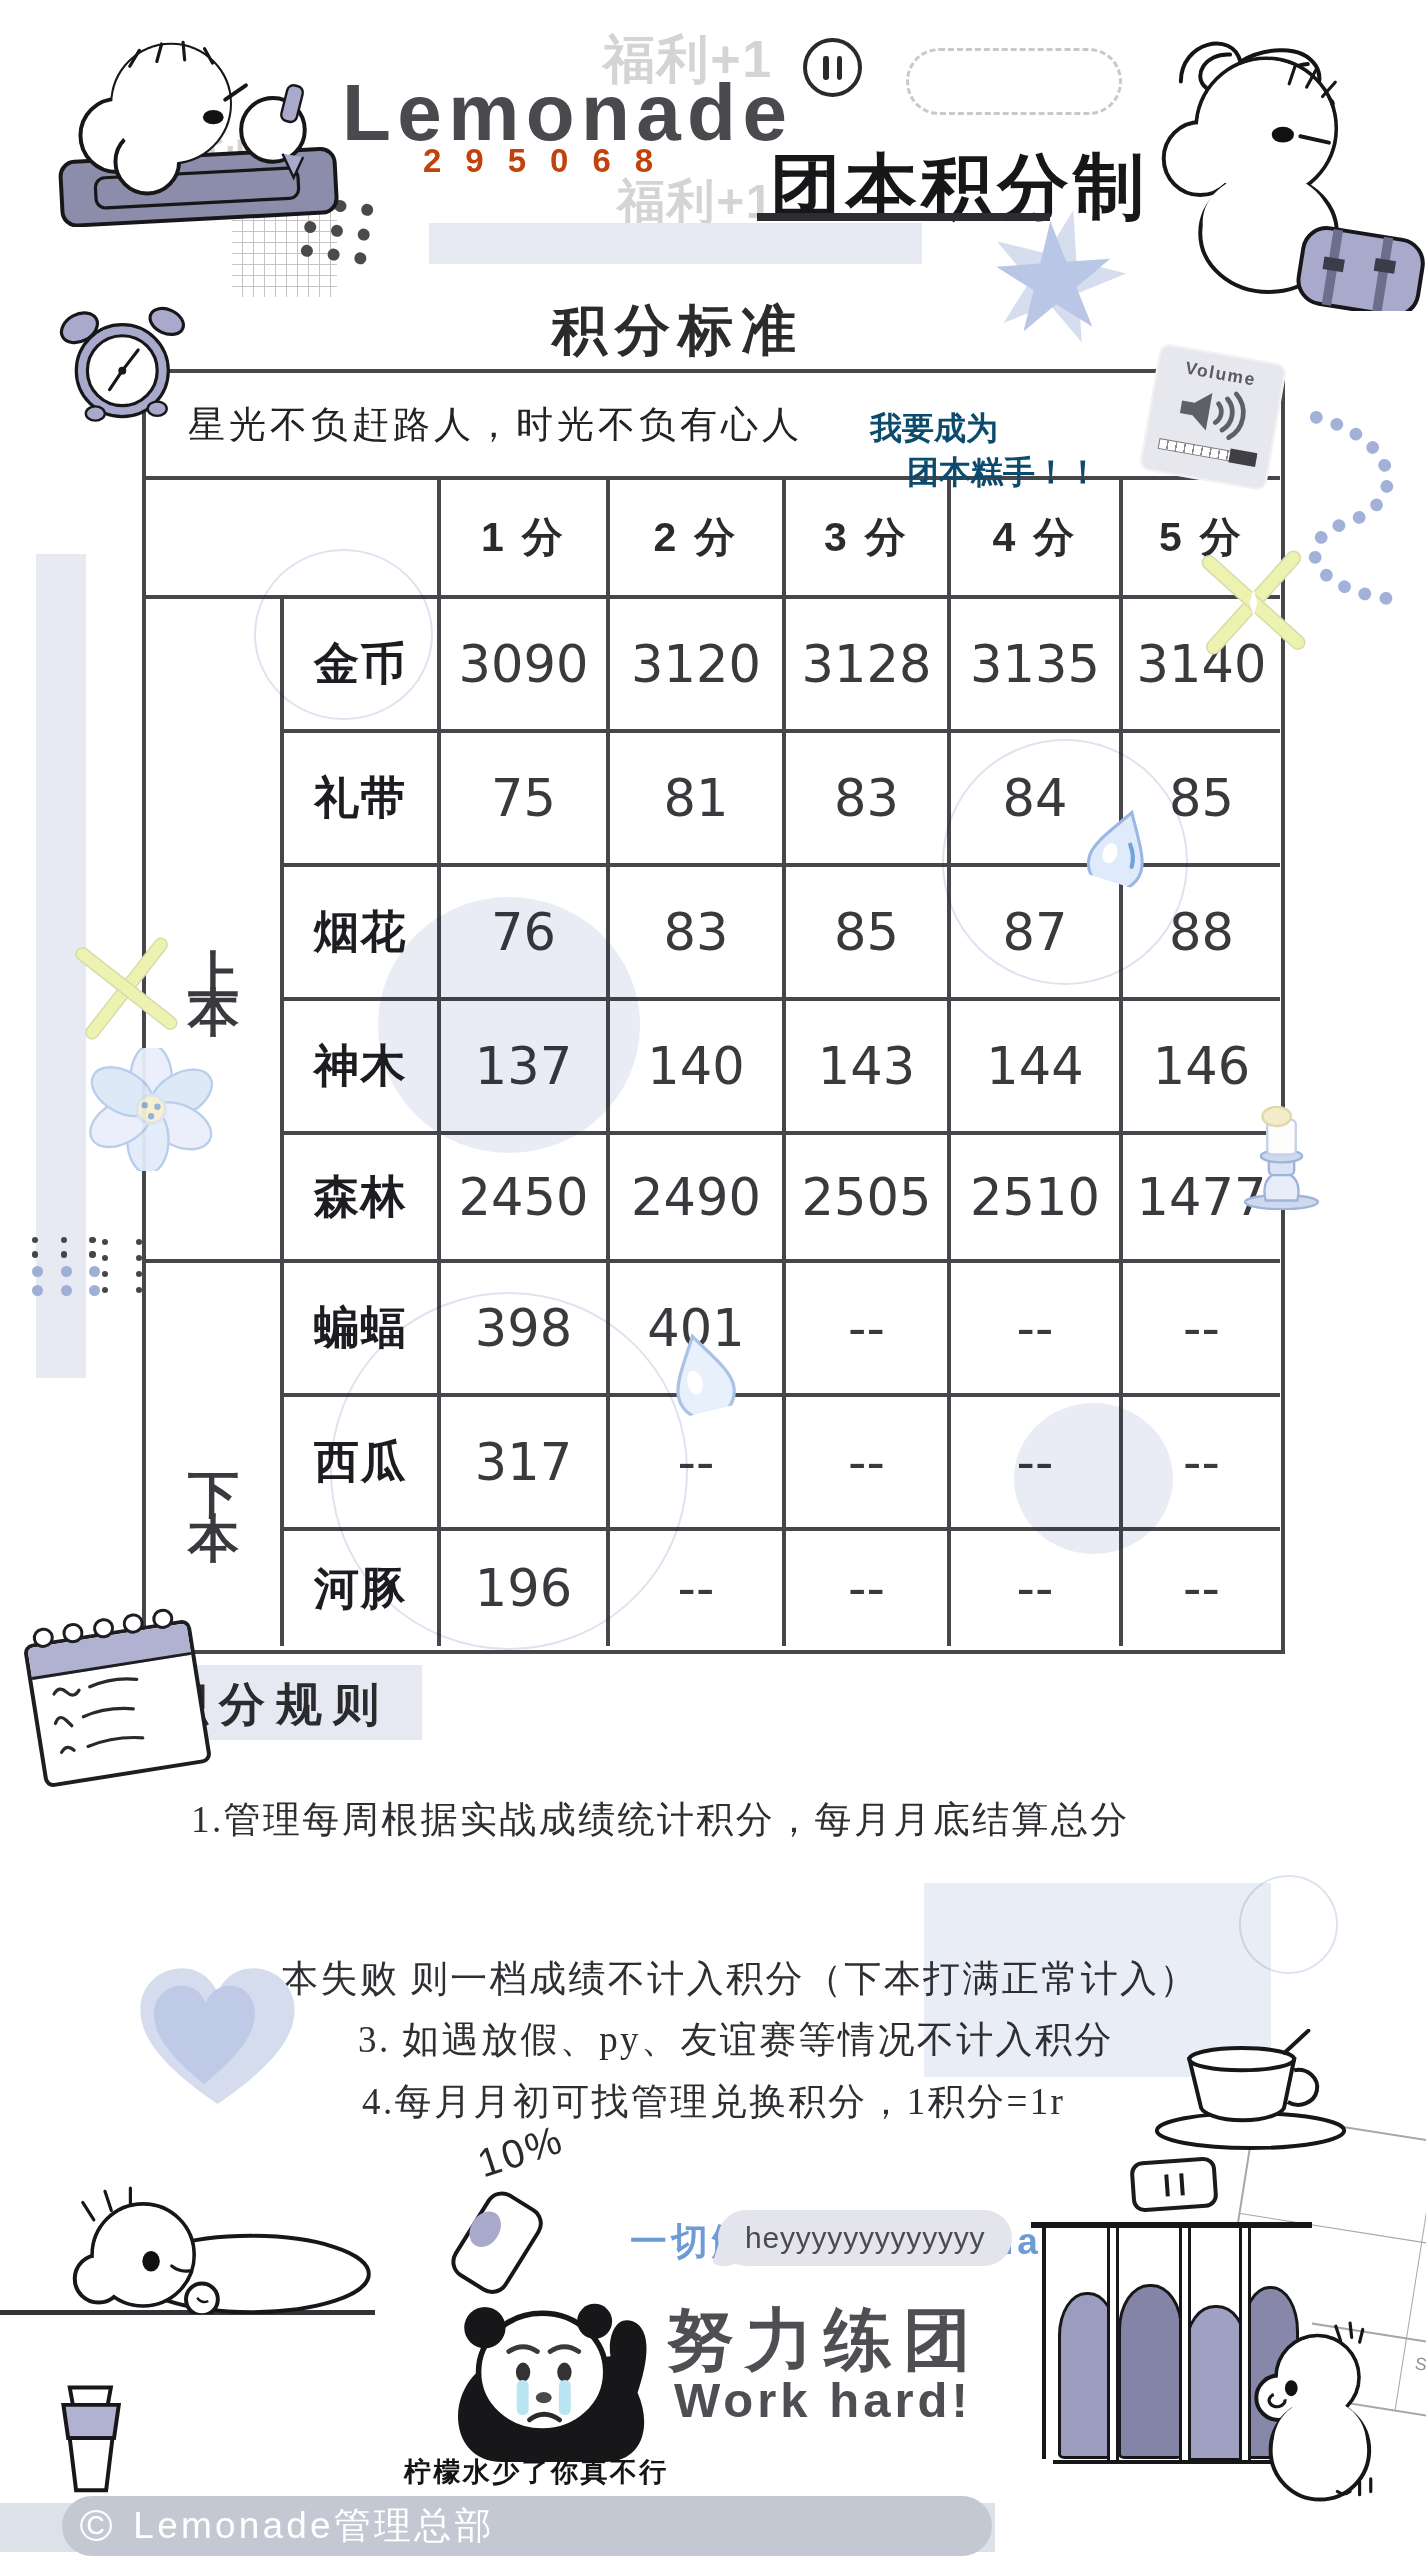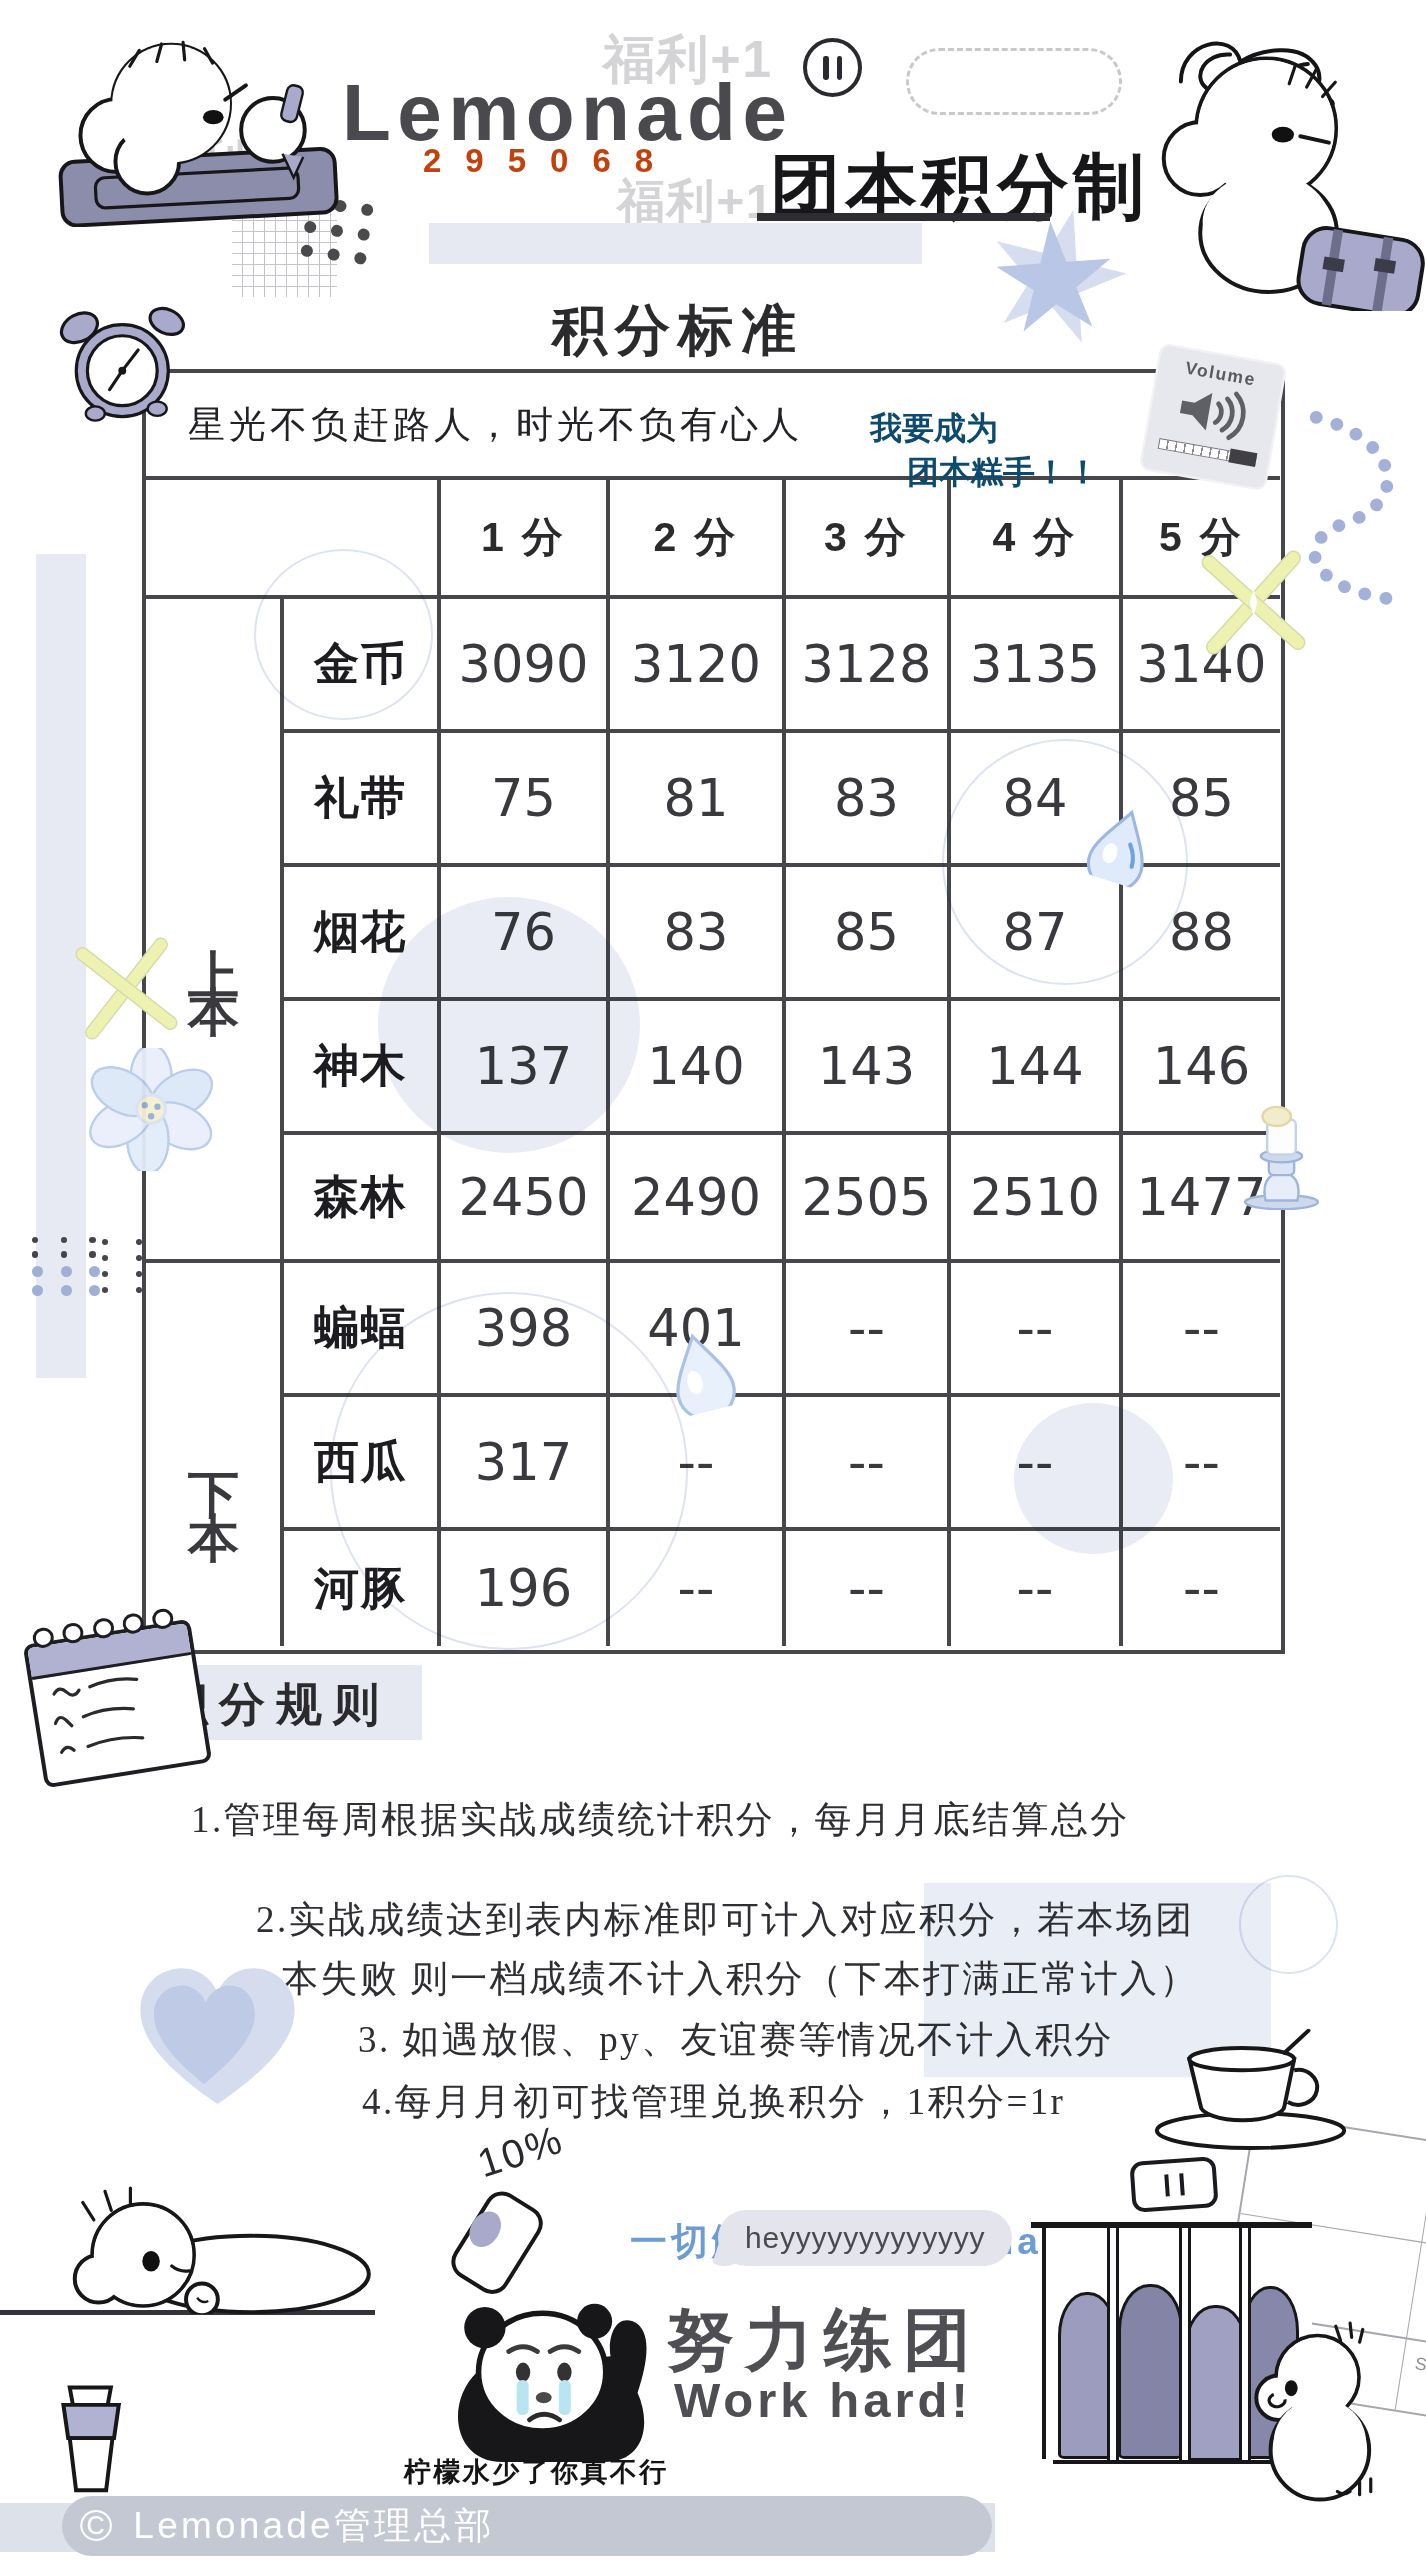--- a/index.html
+++ b/index.html
@@ -396,21 +396,20 @@
       <span class="coil" style="left:72px;"></span>
       <span class="coil" style="left:102px;"></span>
       <span class="coil" style="left:132px;"></span>
   </div>
 
   <div class="abs rules-highlight"></div>
   <div class="abs rules-title-bg"></div>
   <div class="abs rules-title cn">积分规则</div>
 
   <div class="abs rule cn nowrap" style="left:191px;top:1795px;">1.管理每周根据实战成绩统计积分，每月月底结算总分</div>
-  <div class="abs rule cn nowrap" style="left:256px;top:1895px;">2.实战成绩达到表内标准即可计入对应积分，若本场团</div>
   <div class="abs rule cn nowrap" style="left:281px;top:1954px;">本失败 则一档成绩不计入积分（下本打满正常计入）</div>
   <div class="abs rule cn nowrap" style="left:358px;top:2015px;">3. 如遇放假、py、友谊赛等情况不计入积分</div>
   <div class="abs rule cn nowrap" style="left:362px;top:2077px;">4.每月月初可找管理兑换积分，1积分=1r</div>
 
   <svg class="abs sticker" style="left:134px;top:1957px;" width="167" height="159" viewBox="0 0 210 200">
     <path d="M105,185 C40,140 8,104 8,66 C8,34 34,14 60,14 C82,14 98,28 105,44 C112,28 128,14 150,14 C176,14 202,34 202,66 C202,104 170,140 105,185 Z" fill="#d4dcee"></path>
     <path d="M88,160 C45,125 25,98 25,72 C25,50 42,36 60,36 C75,36 85,46 90,57 C95,46 106,36 120,36 C138,36 152,50 152,72 C152,98 130,125 88,160 Z" fill="#bfcbe6"></path>
   </svg>
 
   <div class="abs pct" style="left:477px;top:2129px;">10%</div>

